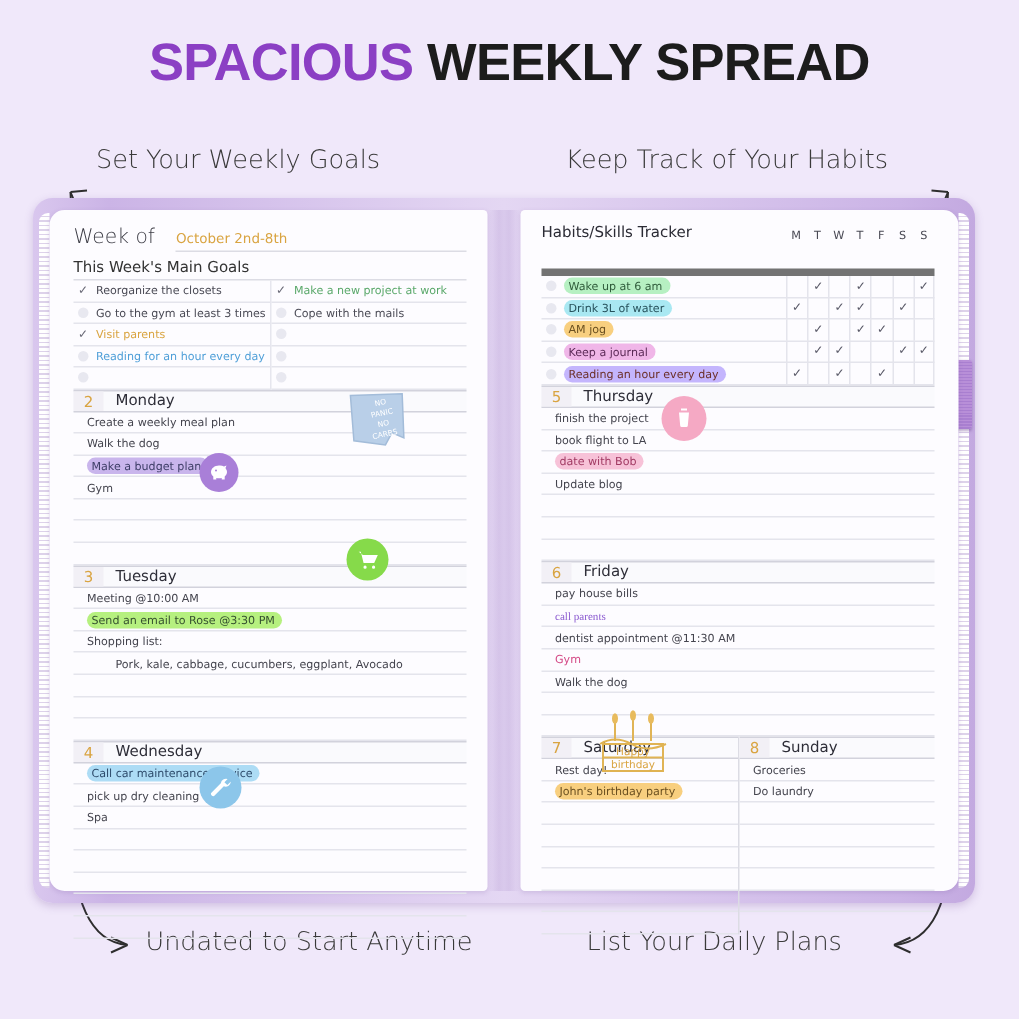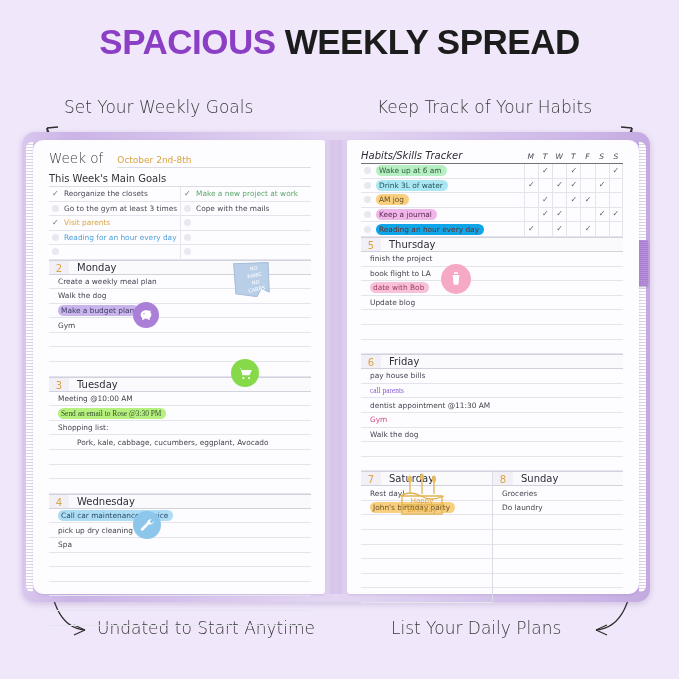--- a/index.html
+++ b/index.html
@@ -116,21 +116,21 @@
     display:flex; align-items:center; padding-left:9px;
   }
   .ltxt { font-size:7.4px; white-space:nowrap; font-family:"DejaVu Sans",sans-serif; color:#44444e; }
 
   
   .hl { padding:1px 5px 1px 3px; border-radius:7px; }
 
   
   .habits-head {
     display:flex; align-items:flex-end; justify-content:space-between;
-    border-bottom:1px solid #737373; padding-bottom:2px;font-style:italic;
+    border-bottom:5px solid #737373; padding-bottom:18px;
   }
   .habits-title { font-size:10px; color:#2b2b35; font-family:"DejaVu Sans",sans-serif; }
   .dowrap { display:flex; }
   .dow { width:14.2px; text-align:center; font-size:7.5px; color:#4a4a55; font-family:"DejaVu Sans",sans-serif; }
   .hrow2 { display:flex; align-items:center; height:14.6px; border-bottom:1px solid #e4e4ec; }
   .hleft { flex:1; display:flex; align-items:center; padding-left:3px; }
   .hcells { display:flex; }
   .hcell {
     width:14.2px; height:14.6px; border-left:1px solid #e4e4ec;
     font-size:8px; color:#5a5a68; text-align:center; line-height:14.6px;
@@ -267,21 +267,21 @@
           </div>
           <div>
             <div class="day-head">
               <span class="day-num">3</span>
               <span class="day-name">Tuesday</span>
             </div>
             <div class="line">
               <span class="ltxt" style="color: rgb(68, 68, 78);">Meeting @10:00 AM</span>
             </div>
             <div class="line">
-              <span class="ltxt hl" style="color: rgb(53, 80, 47); background: rgb(182, 240, 127); font-family: Liberation Serif, serif;">Send an email to Rose @3:30 PM</span>
+              <span class="ltxt hl" style="color: rgb(53, 80, 47); background: rgb(182, 240, 127);">Send an email to Rose @3:30 PM</span>
             </div>
             <div class="line">
               <span class="ltxt" style="color: rgb(68, 68, 78);">Shopping list:</span>
             </div>
             <div class="line">
               <span class="ltxt" style="color: rgb(68, 68, 78); padding-left: 19px;">Pork, kale, cabbage, cucumbers, eggplant, Avocado</span>
             </div>
             <div class="line">
               <span class="ltxt" style="color: rgb(68, 68, 78);"></span>
             </div>
@@ -429,21 +429,21 @@
               <span class="hcell">✓</span>
               <span class="hcell"></span>
               <span class="hcell"></span>
               <span class="hcell">✓</span>
               <span class="hcell">✓</span>
             </div>
           </div>
           <div class="hrow2">
             <div class="hleft">
               <span class="cbox"></span>
-              <span class="gtxt hl" style="background: #0ea5e9; color: rgb(107, 47, 40);">Reading an hour every day</span>
+              <span class="gtxt hl" style="background: #c4b5fd; color: rgb(107, 47, 40);">Reading an hour every day</span>
             </div>
             <div class="hcells">
               <span class="hcell">✓</span>
               <span class="hcell"></span>
               <span class="hcell">✓</span>
               <span class="hcell"></span>
               <span class="hcell">✓</span>
               <span class="hcell"></span>
               <span class="hcell"></span>
             </div>

